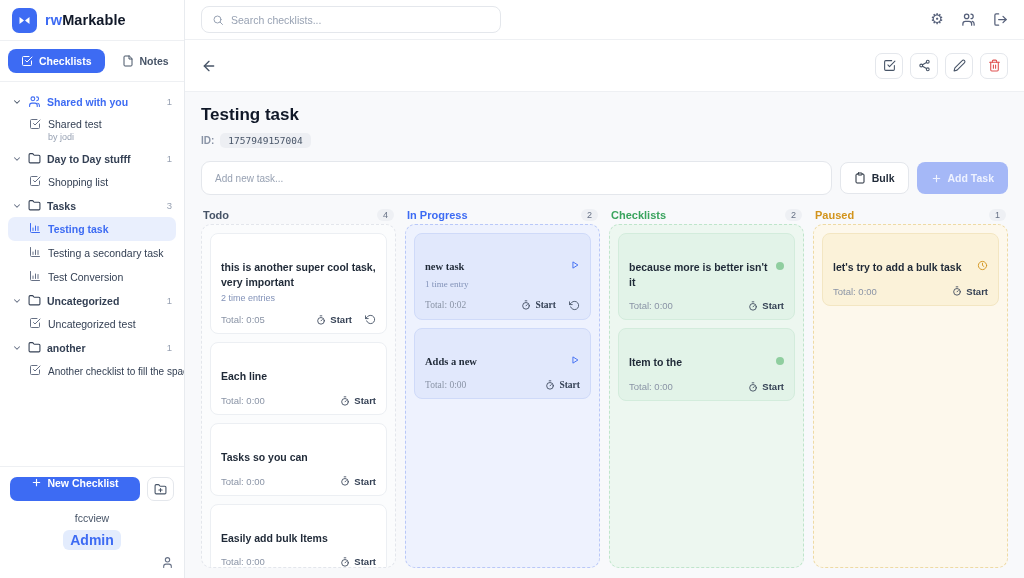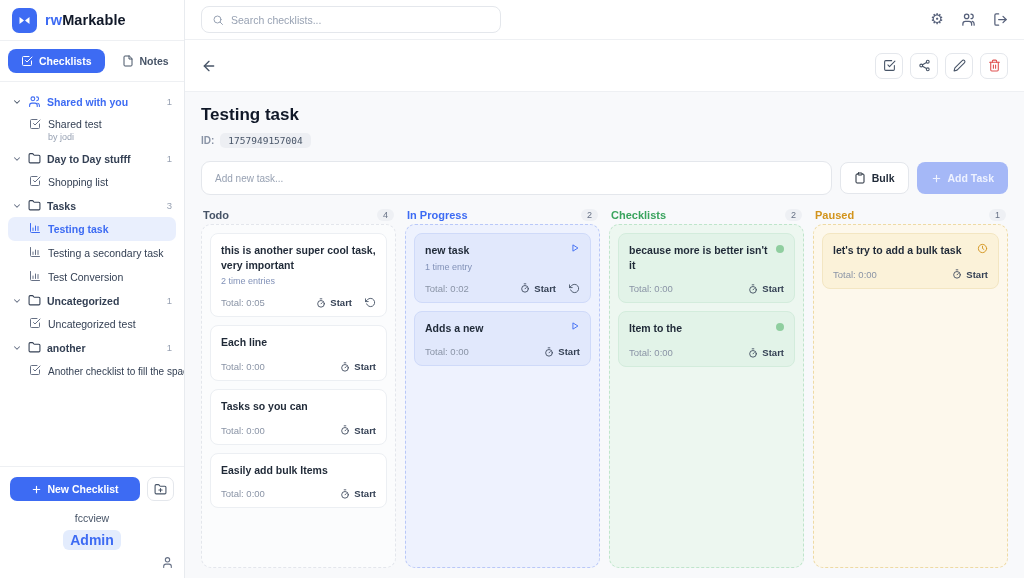--- a/index.html
+++ b/index.html
@@ -23,21 +23,21 @@
   .cat.blue { color:#3d6bf3; }
   .cat.blue .chev { color:#475467; }
   .child { display:flex; align-items:center; gap:7px; padding:5px 12px 5px 29px; font-size:10.5px; color:#344054; cursor:pointer; white-space:nowrap; }
   .child .ic { color:#667085; flex:none; }
   .child.two-line { align-items:flex-start; }
   .child .sub { font-size:9px; color:#98a2b3; margin-top:2px; }
   .child.selected { background:#e9effd; border-radius:7px; margin:0 8px; padding-left:21px; color:#3d6bf3; font-weight:600; }
   .child.selected .ic { color:#3d6bf3; }
   .side-footer { border-top:1px solid #eef0f3; padding:10px 10px 9px; }
   .new-row { display:flex; gap:7px; }
-  .new-btn { flex:1; height:24px; background:#3d6bf3; color:#fff; border:none; border-radius:7px; font-size:10.5px; font-weight:600; display:flex; align-items:center; justify-content:center; gap:5px; cursor:pointer; font-family:inherit; }
+  .new-btn { flex:1; height:24px; background:#3d6bf3; color:#fff; border:none; border-radius:7px; font-size:10.5px; font-weight:600; display:flex; justify-content:center; gap:5px; cursor:pointer; font-family:inherit; }
   .folder-btn { width:27px; height:24px; background:#fff; border:1px solid #e4e7ec; border-radius:7px; display:flex; align-items:center; justify-content:center; color:#475467; cursor:pointer; }
   .user-row { display:flex; align-items:center; gap:6px; margin-top:11px; font-size:10.5px; color:#475467;flex-direction:column; }
   .admin-badge { background:#e3ecfd; color:#3d6bf3; font-size:14px; font-weight:600; padding:2px 7px; border-radius:6px; }
   .user-row .uicon { margin-left:auto; color:#667085; cursor:pointer; display:flex; }
 
   
   .main { flex:1; display:flex; flex-direction:column; min-width:0; }
   .topbar { height:40px; border-bottom:1px solid #eef0f3; display:flex; align-items:center; padding:1px 16px; background:#fff; }
   .search { width:300px; height:27px; border:1px solid #e4e7ec; border-radius:8px; display:flex; align-items:center; gap:7px; padding:0 10px; color:#98a2b3; background:#fff; }
   .search input { border:none; outline:none; font-size:10.5px; width:100%; color:#344054; font-family:inherit; background:transparent; }
@@ -70,23 +70,23 @@
   .col-body { flex:1; border:1.5px dashed; border-radius:10px; padding:8px; overflow:hidden; }
   .todo   .col-name { color:#475467; }
   .todo   .col-body { border-color:#e3e6ec; background:#fbfcfd; }
   .prog   .col-name { color:#3d6bf3; }
   .prog   .col-body { border-color:#b9c8f8; background:#eef2fe; }
   .done   .col-name { color:#3aa45e; }
   .done   .col-body { border-color:#bfe5cb; background:#edf7f0; }
   .paused .col-name { color:#d2941c; }
   .paused .col-body { border-color:#eedaa4; background:#fdf8ec; }
 
-  .card { border-radius:8px; padding:9px 10px 8px; margin-bottom:8px; border:1px solid; cursor:pointer; }
+  .card { border-radius:8px; padding:26px 10px 8px; margin-bottom:8px; border:1px solid; cursor:pointer; }
   .todo   .card { background:#fff;     border-color:#eceff3; }
-  .prog   .card { background:#e1e8fc; border-color:#cfdaf9; }
+  .prog   .card { background:#e1e8fc; border-color:#cfdaf9;font-family:Liberation Serif, serif; }
   .done   .card { background:#e2f3e8; border-color:#d3ecdc; }
   .paused .card { background:#fbf2d9; border-color:#f3e6c2; }
   .card-top { display:flex; align-items:flex-start; justify-content:space-between; gap:6px; }
   .card-title { font-size:10.5px; font-weight:700; color:#1f2937; line-height:1.4; }
   .card-meta { font-size:9px; color:#8292b8; margin-top:4px; }
   .card-foot { display:flex; align-items:center; margin-top:11px; }
   .card-total { font-size:9.5px; color:#8a94a6; }
   .start-btn { margin-left:auto; display:flex; align-items:center; gap:4px; color:#344054; font-weight:600; font-size:9.5px; cursor:pointer; }
   .hist-btn { margin-left:13px; color:#475467; display:flex; cursor:pointer; }
   .status-ic { flex:none; display:flex; }

